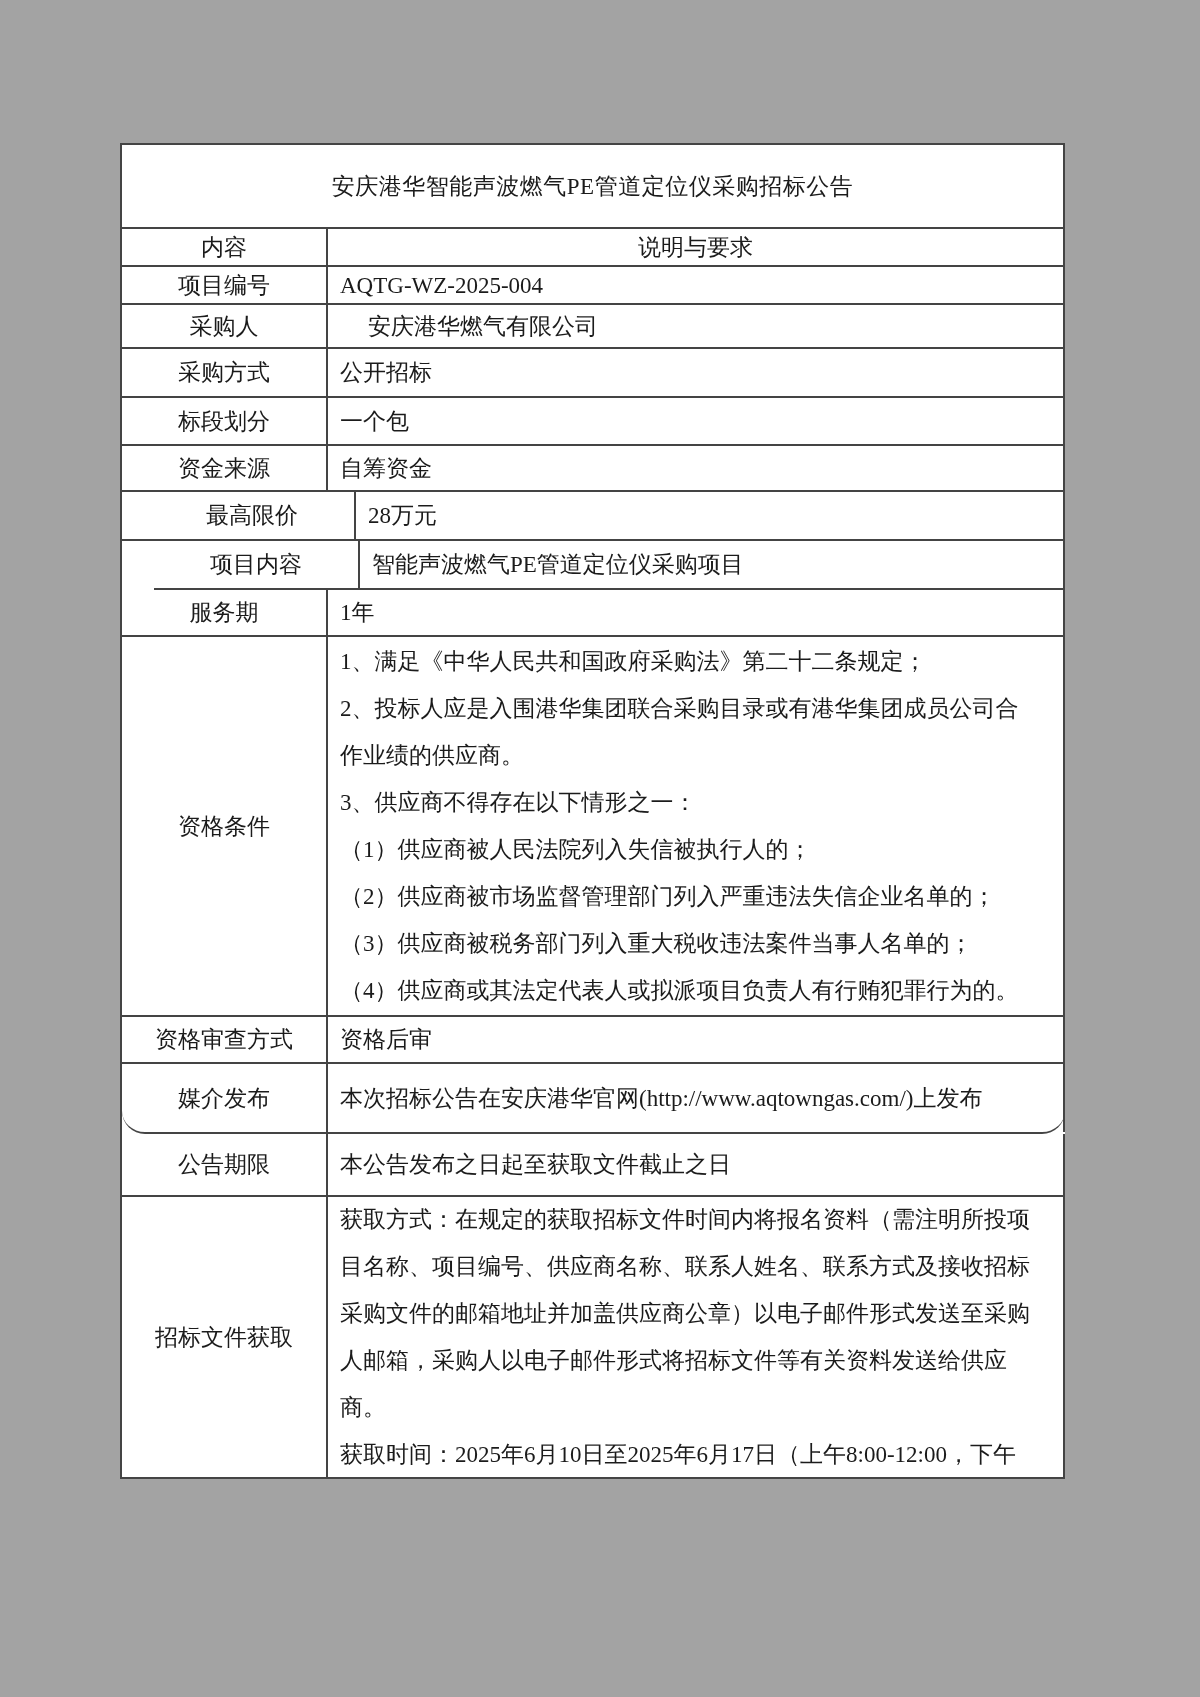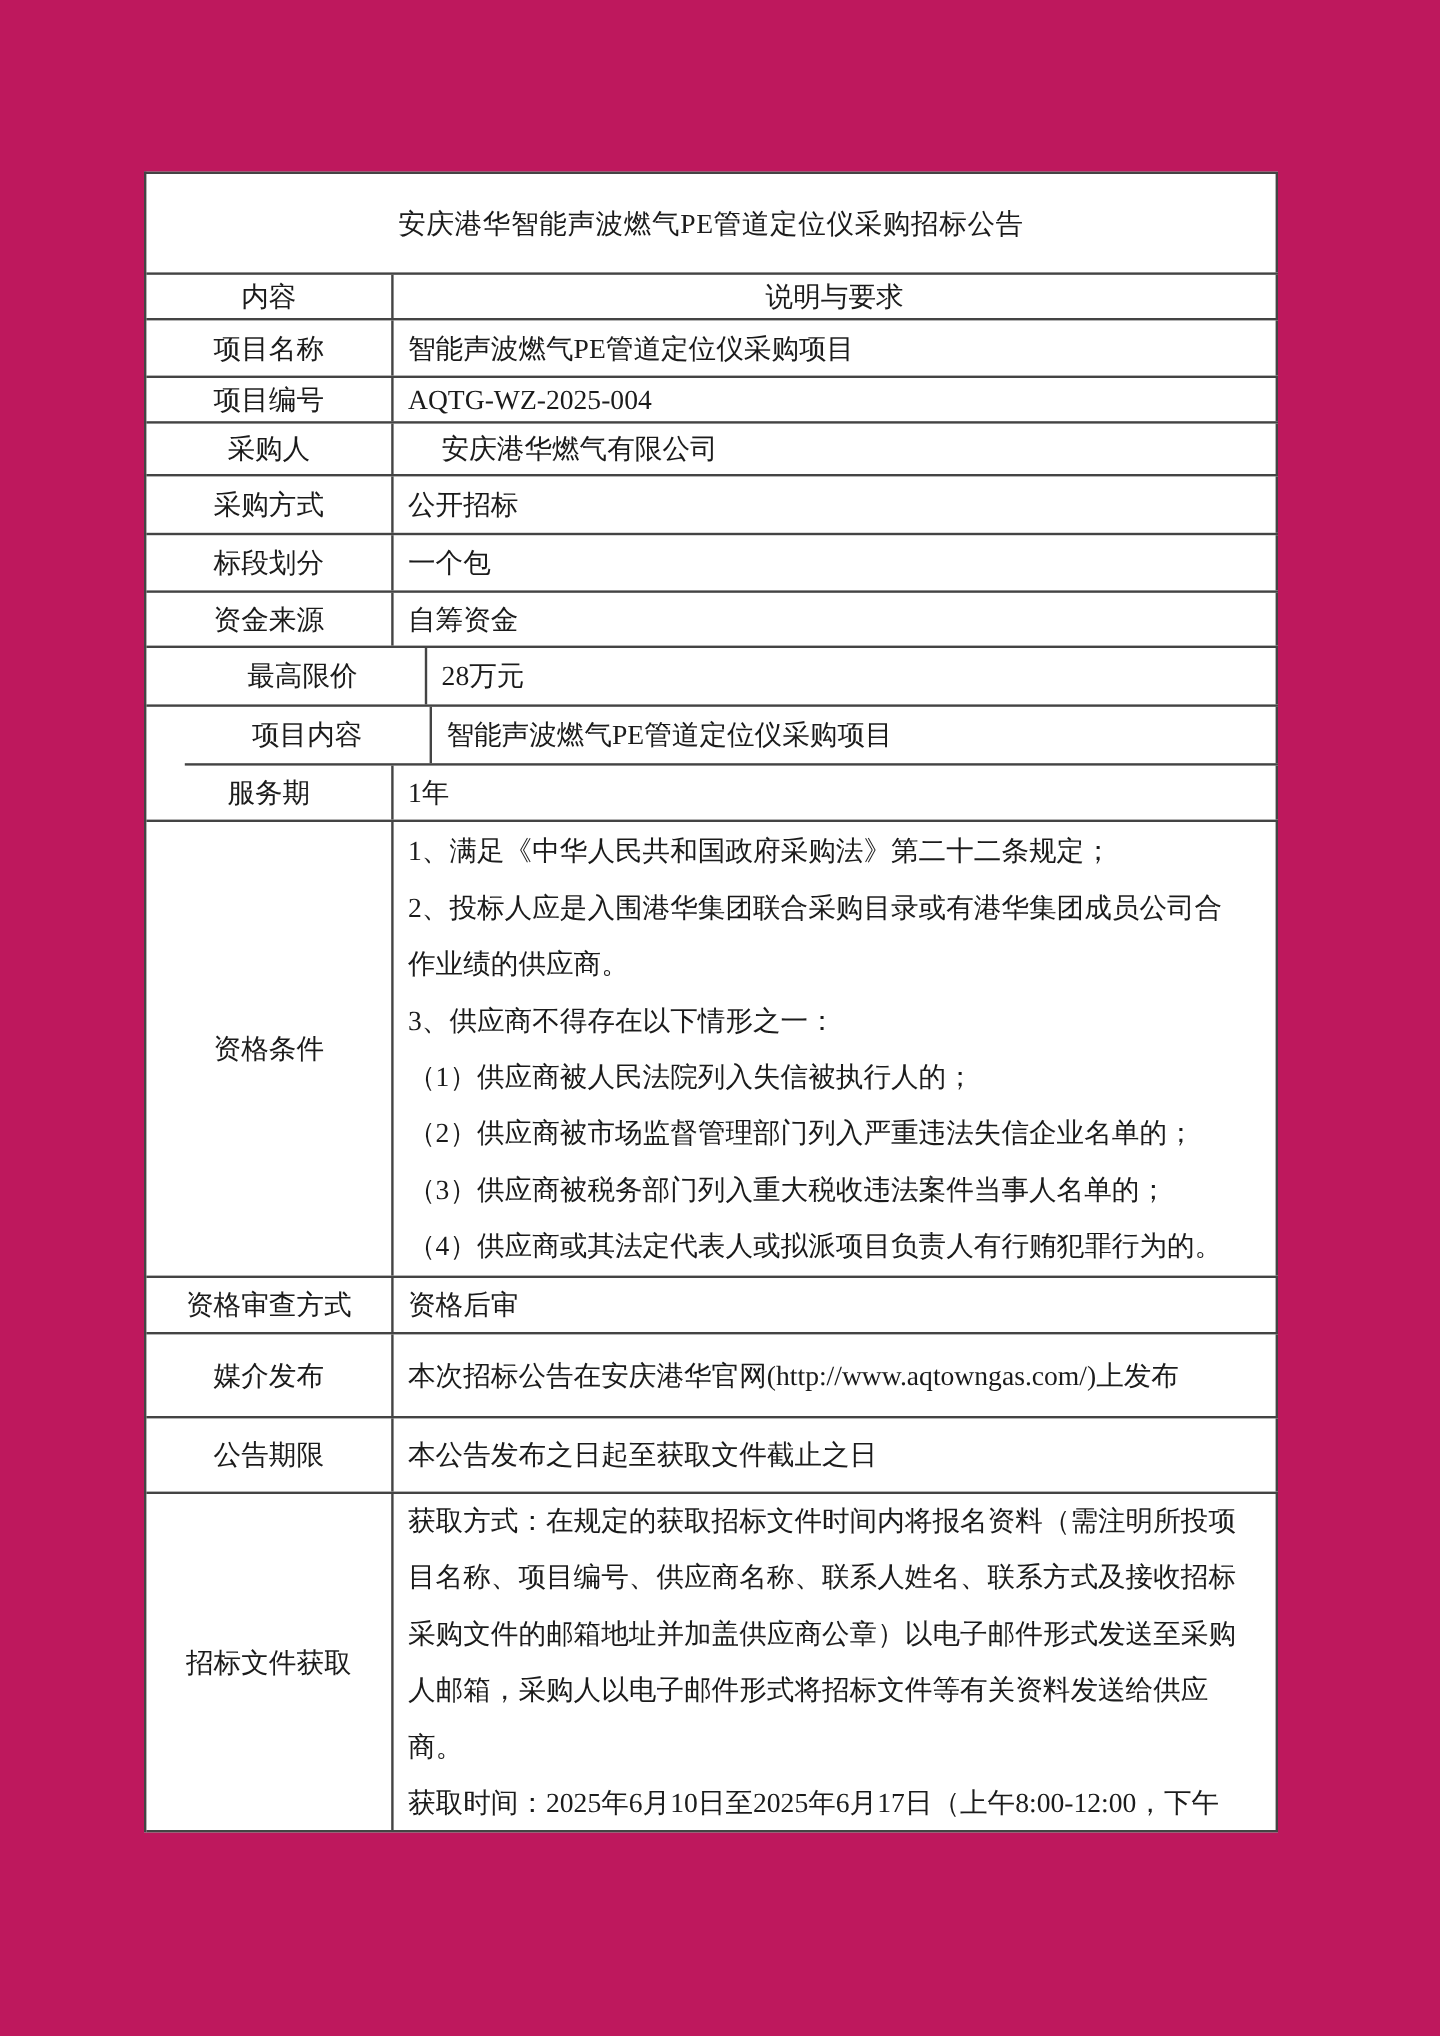--- a/index.html
+++ b/index.html
@@ -6,21 +6,21 @@
   html, body {
     width: 1200px;
     background: #ffffff;
     font-family: "Liberation Serif", "DejaVu Serif", serif;
     color: #1b1b1b;
   }
   .page {
     position: relative;
     width: 1200px;
     height: 1697px;
-    background: #be185d;
+    background: #a3a3a3;
     overflow: hidden;
   }
   .doc-table {
     position: absolute;
     left: 120px;
     top: 143px;
     width: 945px;
     border-top: 2px solid #444444;
     border-left: 2px solid #444444;
     background: #ffffff;
@@ -78,26 +78,20 @@
     </div>
 
     <div class="t-row" style="height:38px;">
       <div class="cell label-cell">内容</div>
       <div class="cell content-cell center-h">
         <div class="line">说明与要求</div>
       </div>
     </div>
 
     <div id="rows-container">
-        <div class="t-row" style="height: 48px;">
-          <div class="cell label-cell">项目名称</div>
-          <div class="cell content-cell">
-            <div class="line">智能声波燃气PE管道定位仪采购项目</div>
-          </div>
-        </div>
         <div class="t-row" style="height: 38px;">
           <div class="cell label-cell">项目编号</div>
           <div class="cell content-cell">
             <div class="line">AQTG-WZ-2025-004</div>
           </div>
         </div>
         <div class="t-row" style="height: 44px; gap: 28px;">
           <div class="cell label-cell">采购人</div>
           <div class="cell content-cell">
             <div class="line">安庆港华燃气有限公司</div>
@@ -151,21 +145,21 @@
             <div class="line">（3）供应商被税务部门列入重大税收违法案件当事人名单的；</div>
             <div class="line">（4）供应商或其法定代表人或拟派项目负责人有行贿犯罪行为的。</div>
           </div>
         </div>
         <div class="t-row" style="height: 47px;">
           <div class="cell label-cell">资格审查方式</div>
           <div class="cell content-cell">
             <div class="line">资格后审</div>
           </div>
         </div>
-        <div class="t-row" style="height: 70px;">
+        <div class="t-row" style="height: 70px; border-radius: 23px;">
           <div class="cell label-cell">媒介发布</div>
           <div class="cell content-cell">
             <div class="line">本次招标公告在安庆港华官网(http://www.aqtowngas.com/)上发布</div>
           </div>
         </div>
         <div class="t-row" style="height: 63px;">
           <div class="cell label-cell">公告期限</div>
           <div class="cell content-cell">
             <div class="line">本公告发布之日起至获取文件截止之日</div>
           </div>

